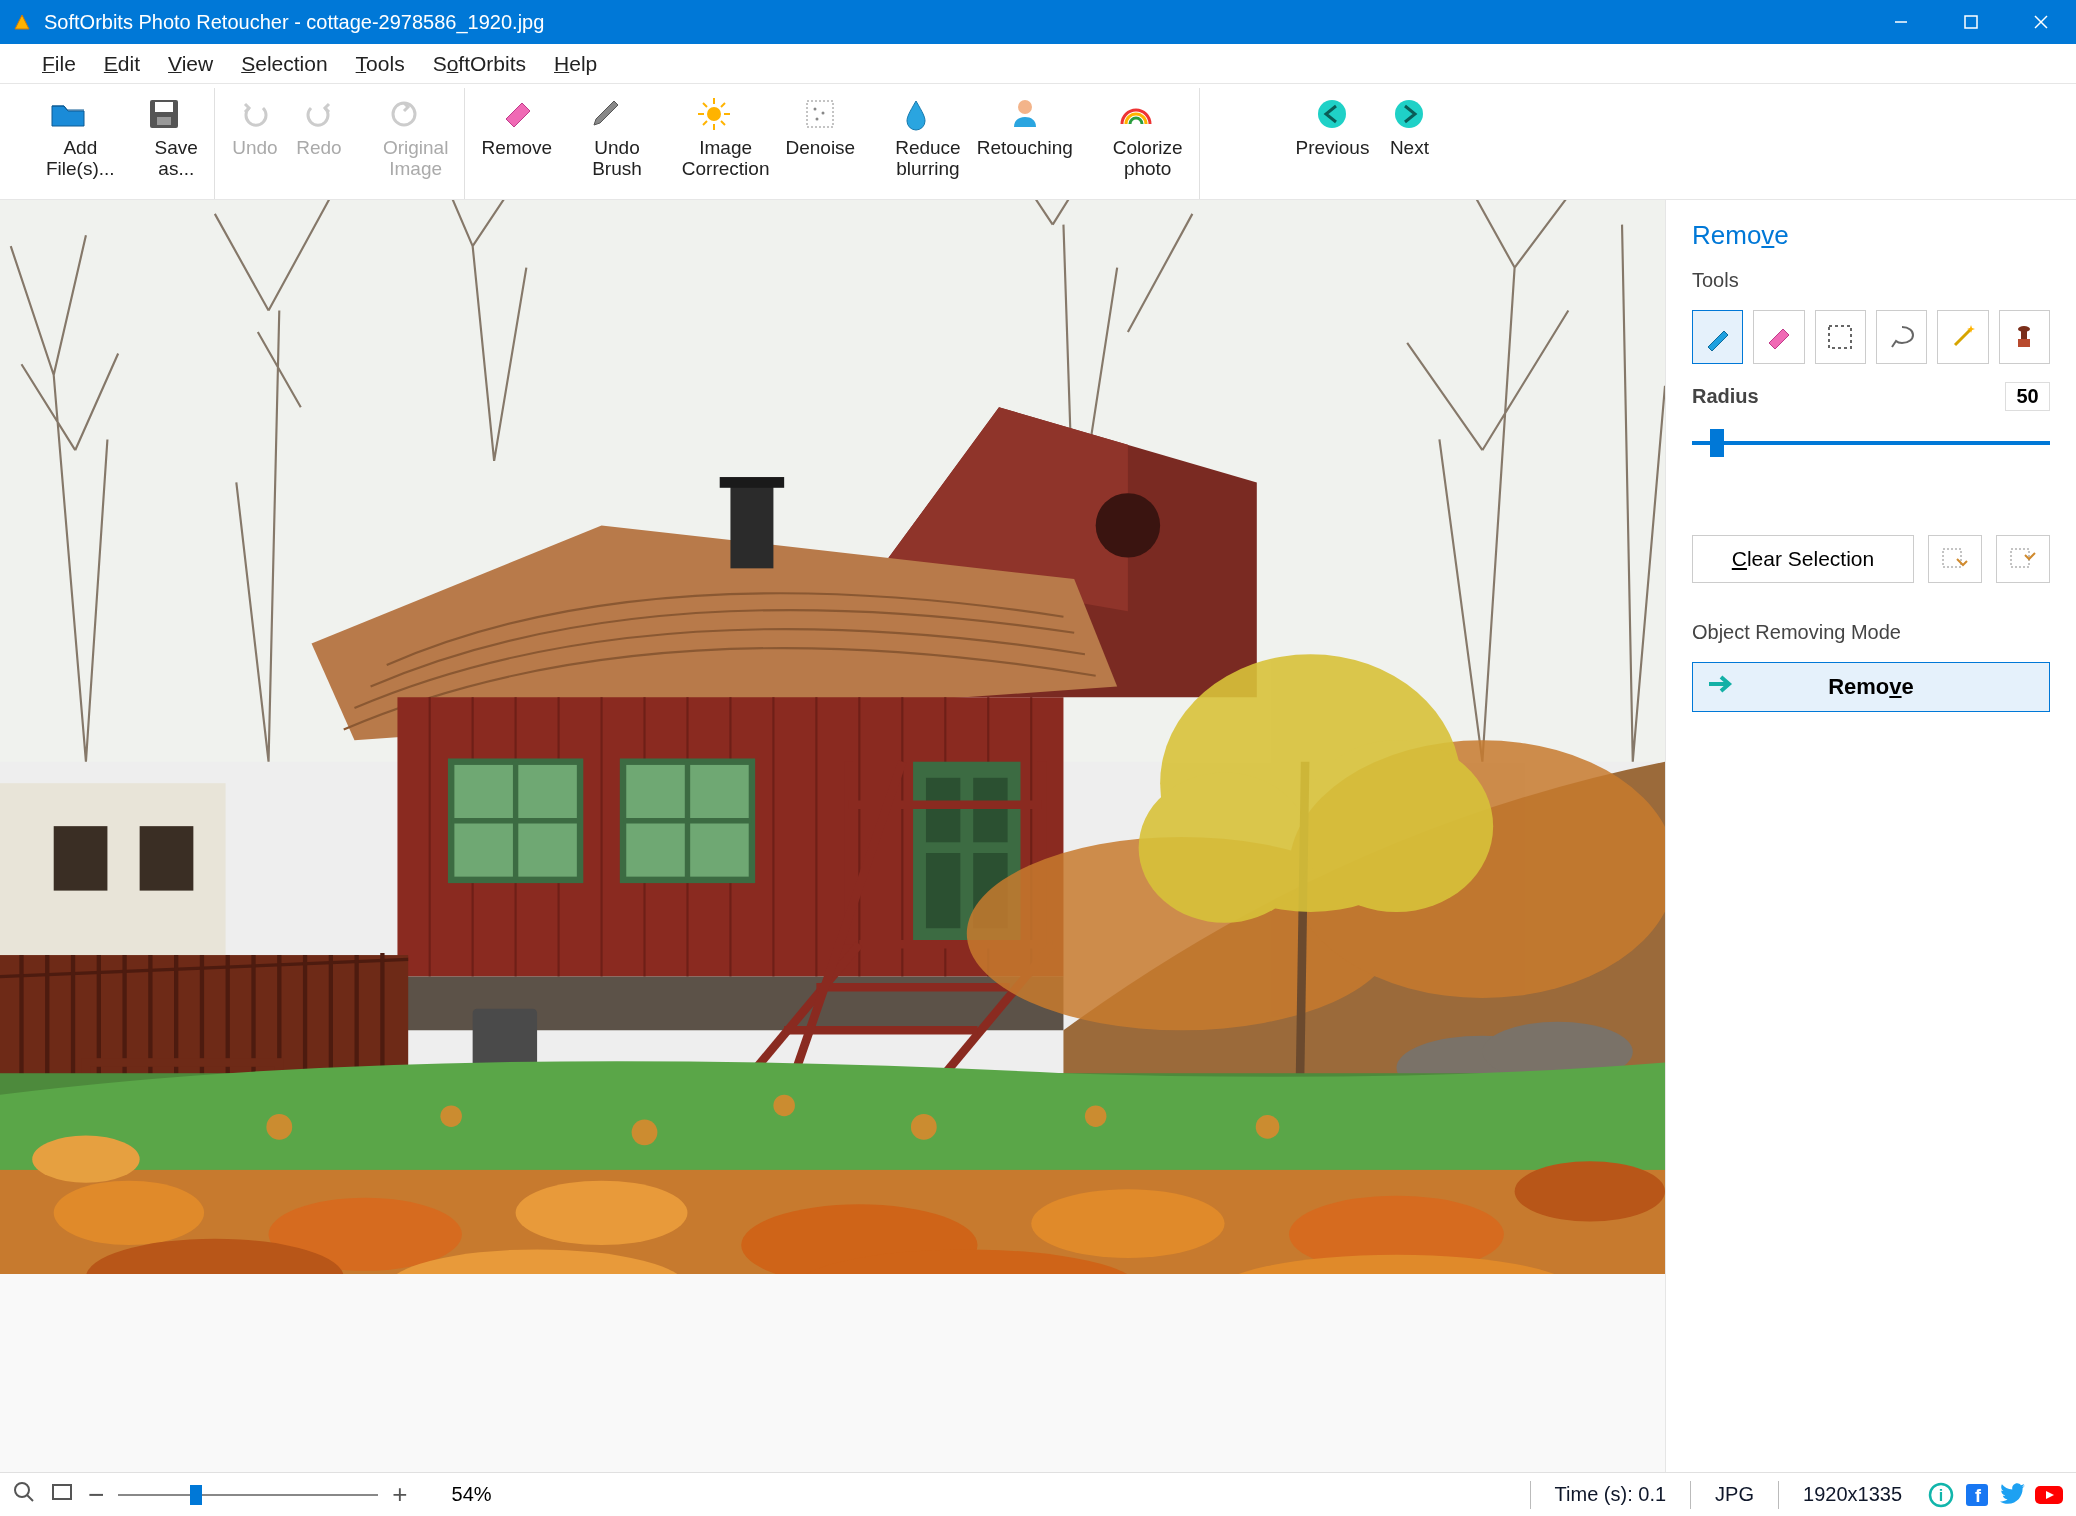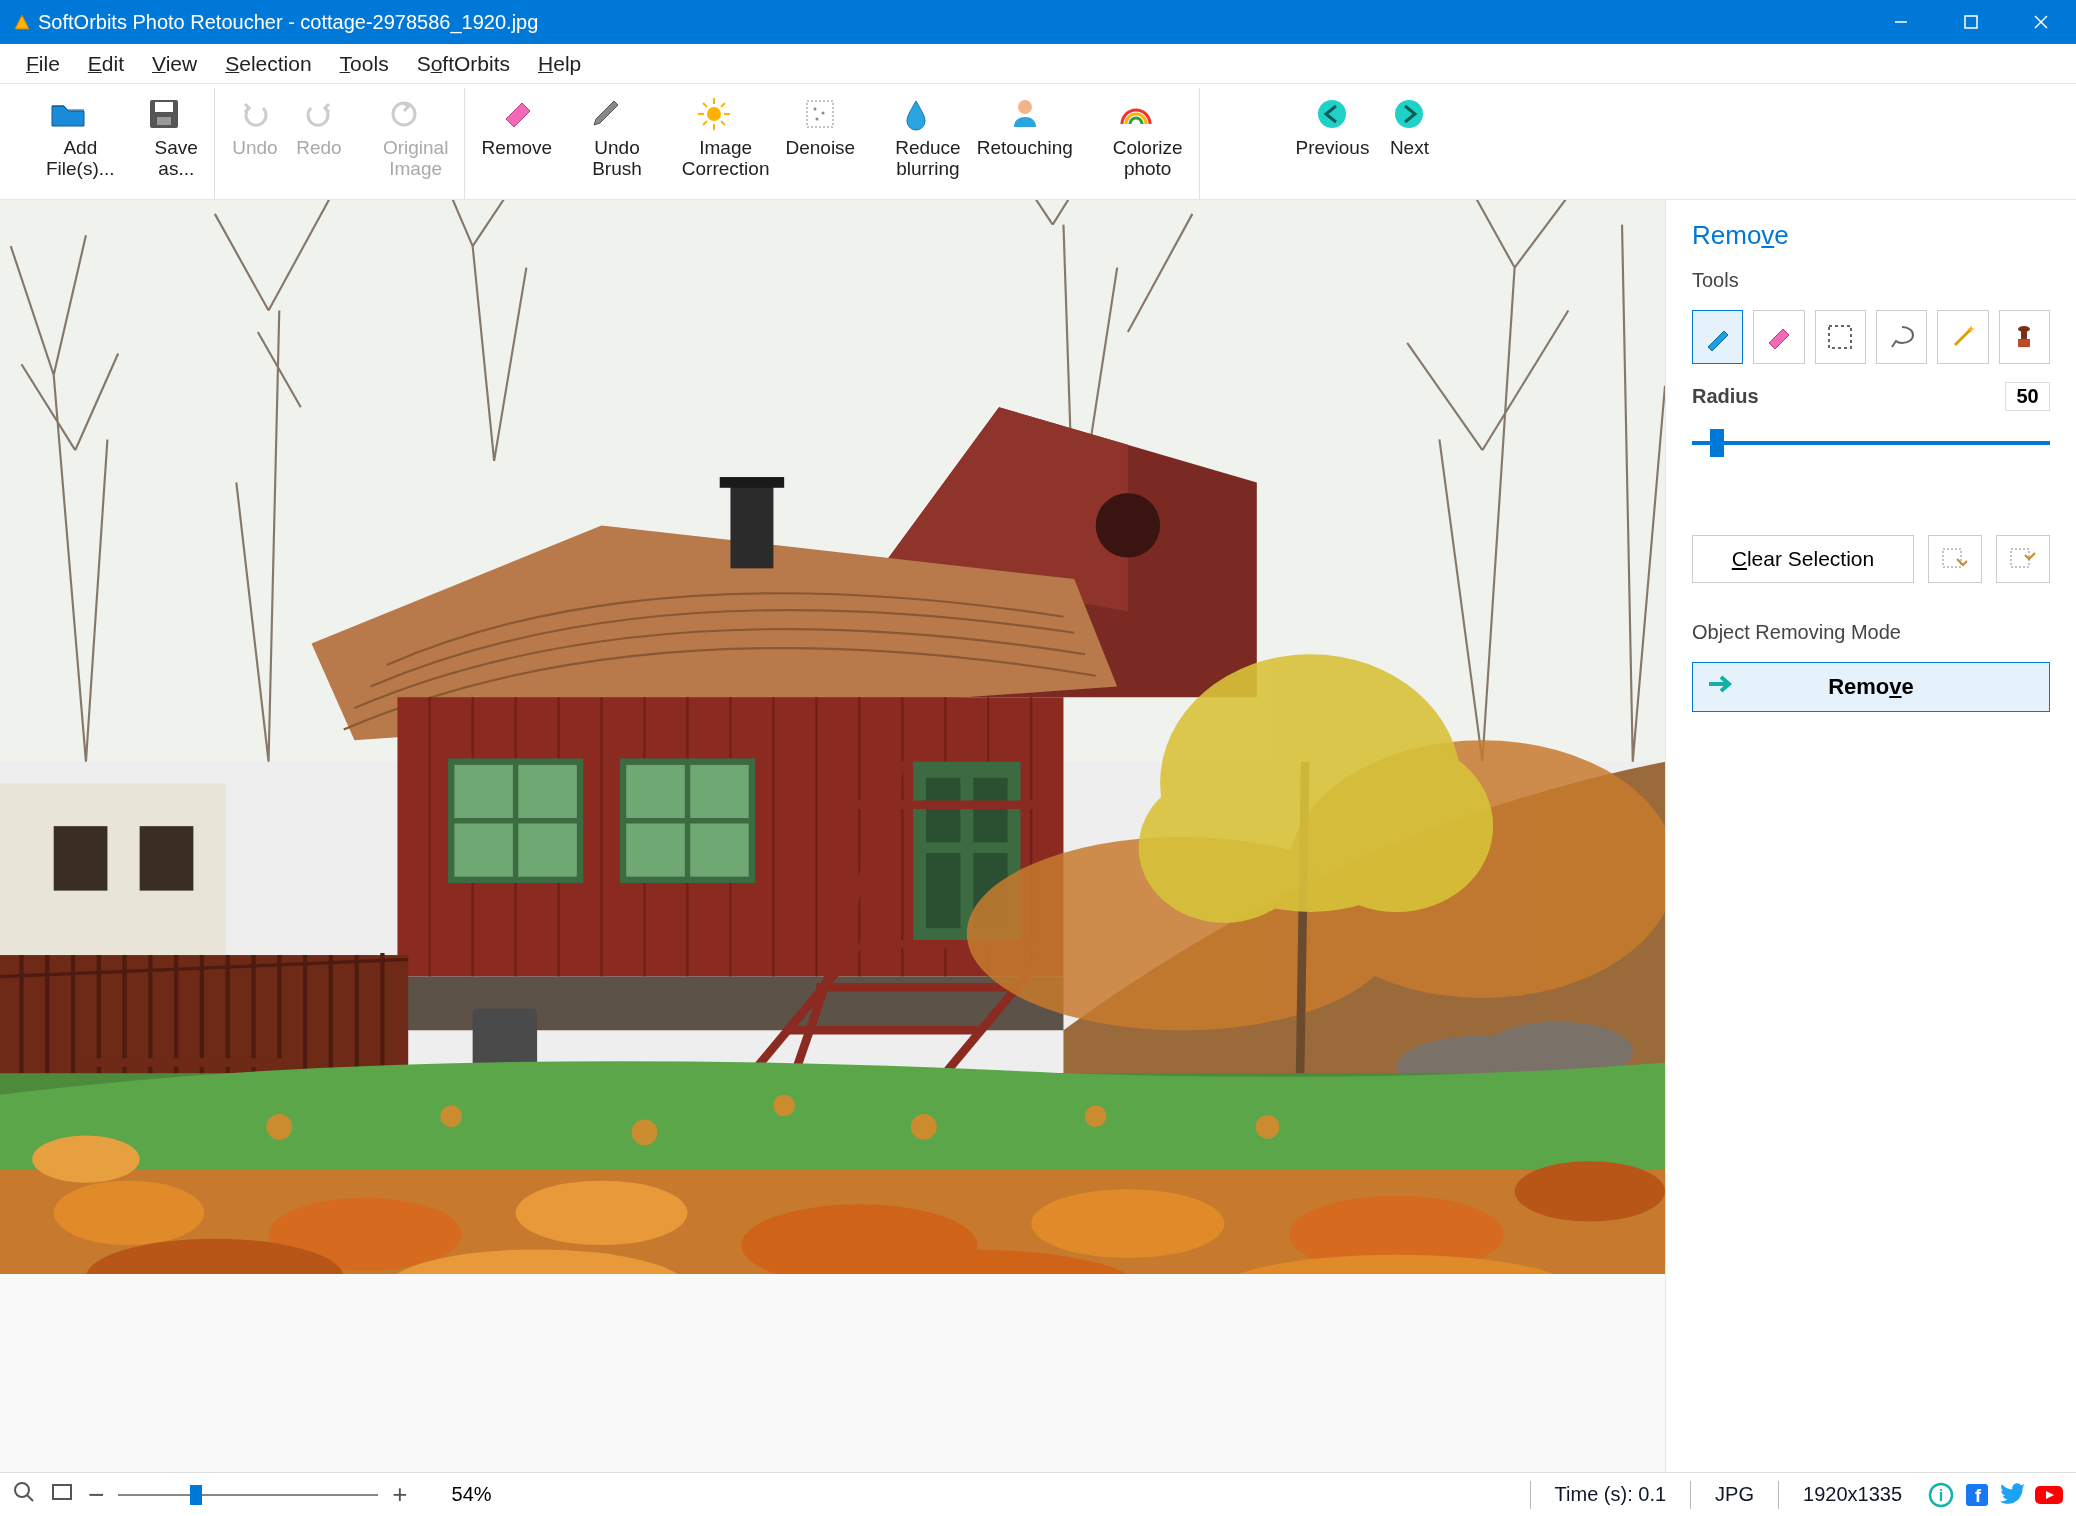--- a/index.html
+++ b/index.html
@@ -1,28 +1,28 @@
 <!DOCTYPE html>
 <html><head>
 <meta charset="utf-8">
 <style>
 * { box-sizing: border-box; margin: 0; padding: 0; font-family: "Segoe UI", Tahoma, sans-serif; }
 body { width: 2076px; height: 1516px; background: #fff; display: flex; flex-direction: column; overflow: hidden; font-size: 20px; }
 
 
 .titlebar { height: 44px; background: #0078d7; color: #fff; display: flex; align-items: center; justify-content: space-between; }
-.titlebar-left { display: flex; align-items: center; gap: 4px; padding-left: 10px; }
+.titlebar-left { display: flex; align-items: center; gap: 10px; padding-left: 10px; }
 .titlebar-left .app-icon { width: 24px; height: 24px; display:flex; align-items:center; justify-content:center; }
 .titlebar-title { font-size: 20px; }
 .titlebar-controls { display: flex; height: 100%; }
 .titlebar-controls div { width: 70px; display: flex; align-items: center; justify-content: center; font-size: 18px; }
 .titlebar-controls svg { stroke: #fff; }
 
 
-.menubar { height: 40px; display: flex; align-items: center; padding-left: 12px; gap: 0; border-bottom: 1px solid #e6e6e6; }
+.menubar { height: 40px; display: flex; align-items: center; padding-left: 28px; gap: 0; border-bottom: 1px solid #e6e6e6; }
 .menubar .menu-item { padding: 6px 14px; font-size: 21px; color: #222; }
 .menubar .underline { text-decoration: underline; text-decoration-thickness: 1px; }
 
 
 .toolbar { height: 116px; display: flex; align-items: flex-start; padding: 4px 6px 0 6px; border-bottom: 1px solid #e6e6e6; }
 .tool-group { display: flex; height: 100%; align-items: flex-start; border-right: 1px solid #e0e0e0; padding: 0 8px; }
 .tool-group.last { border-right: none; }
 .tool-btn { display: flex; flex-direction: column; align-items: center; justify-content: flex-start; padding: 4px 8px; font-size: 19px; line-height: 1.1; color: #222; min-width: 64px; }
 .tool-btn.disabled { color: #aaa; }
 .tool-btn .icon { width: 44px; height: 44px; margin-bottom: 2px; display: flex; align-items: center; justify-content: center; }

